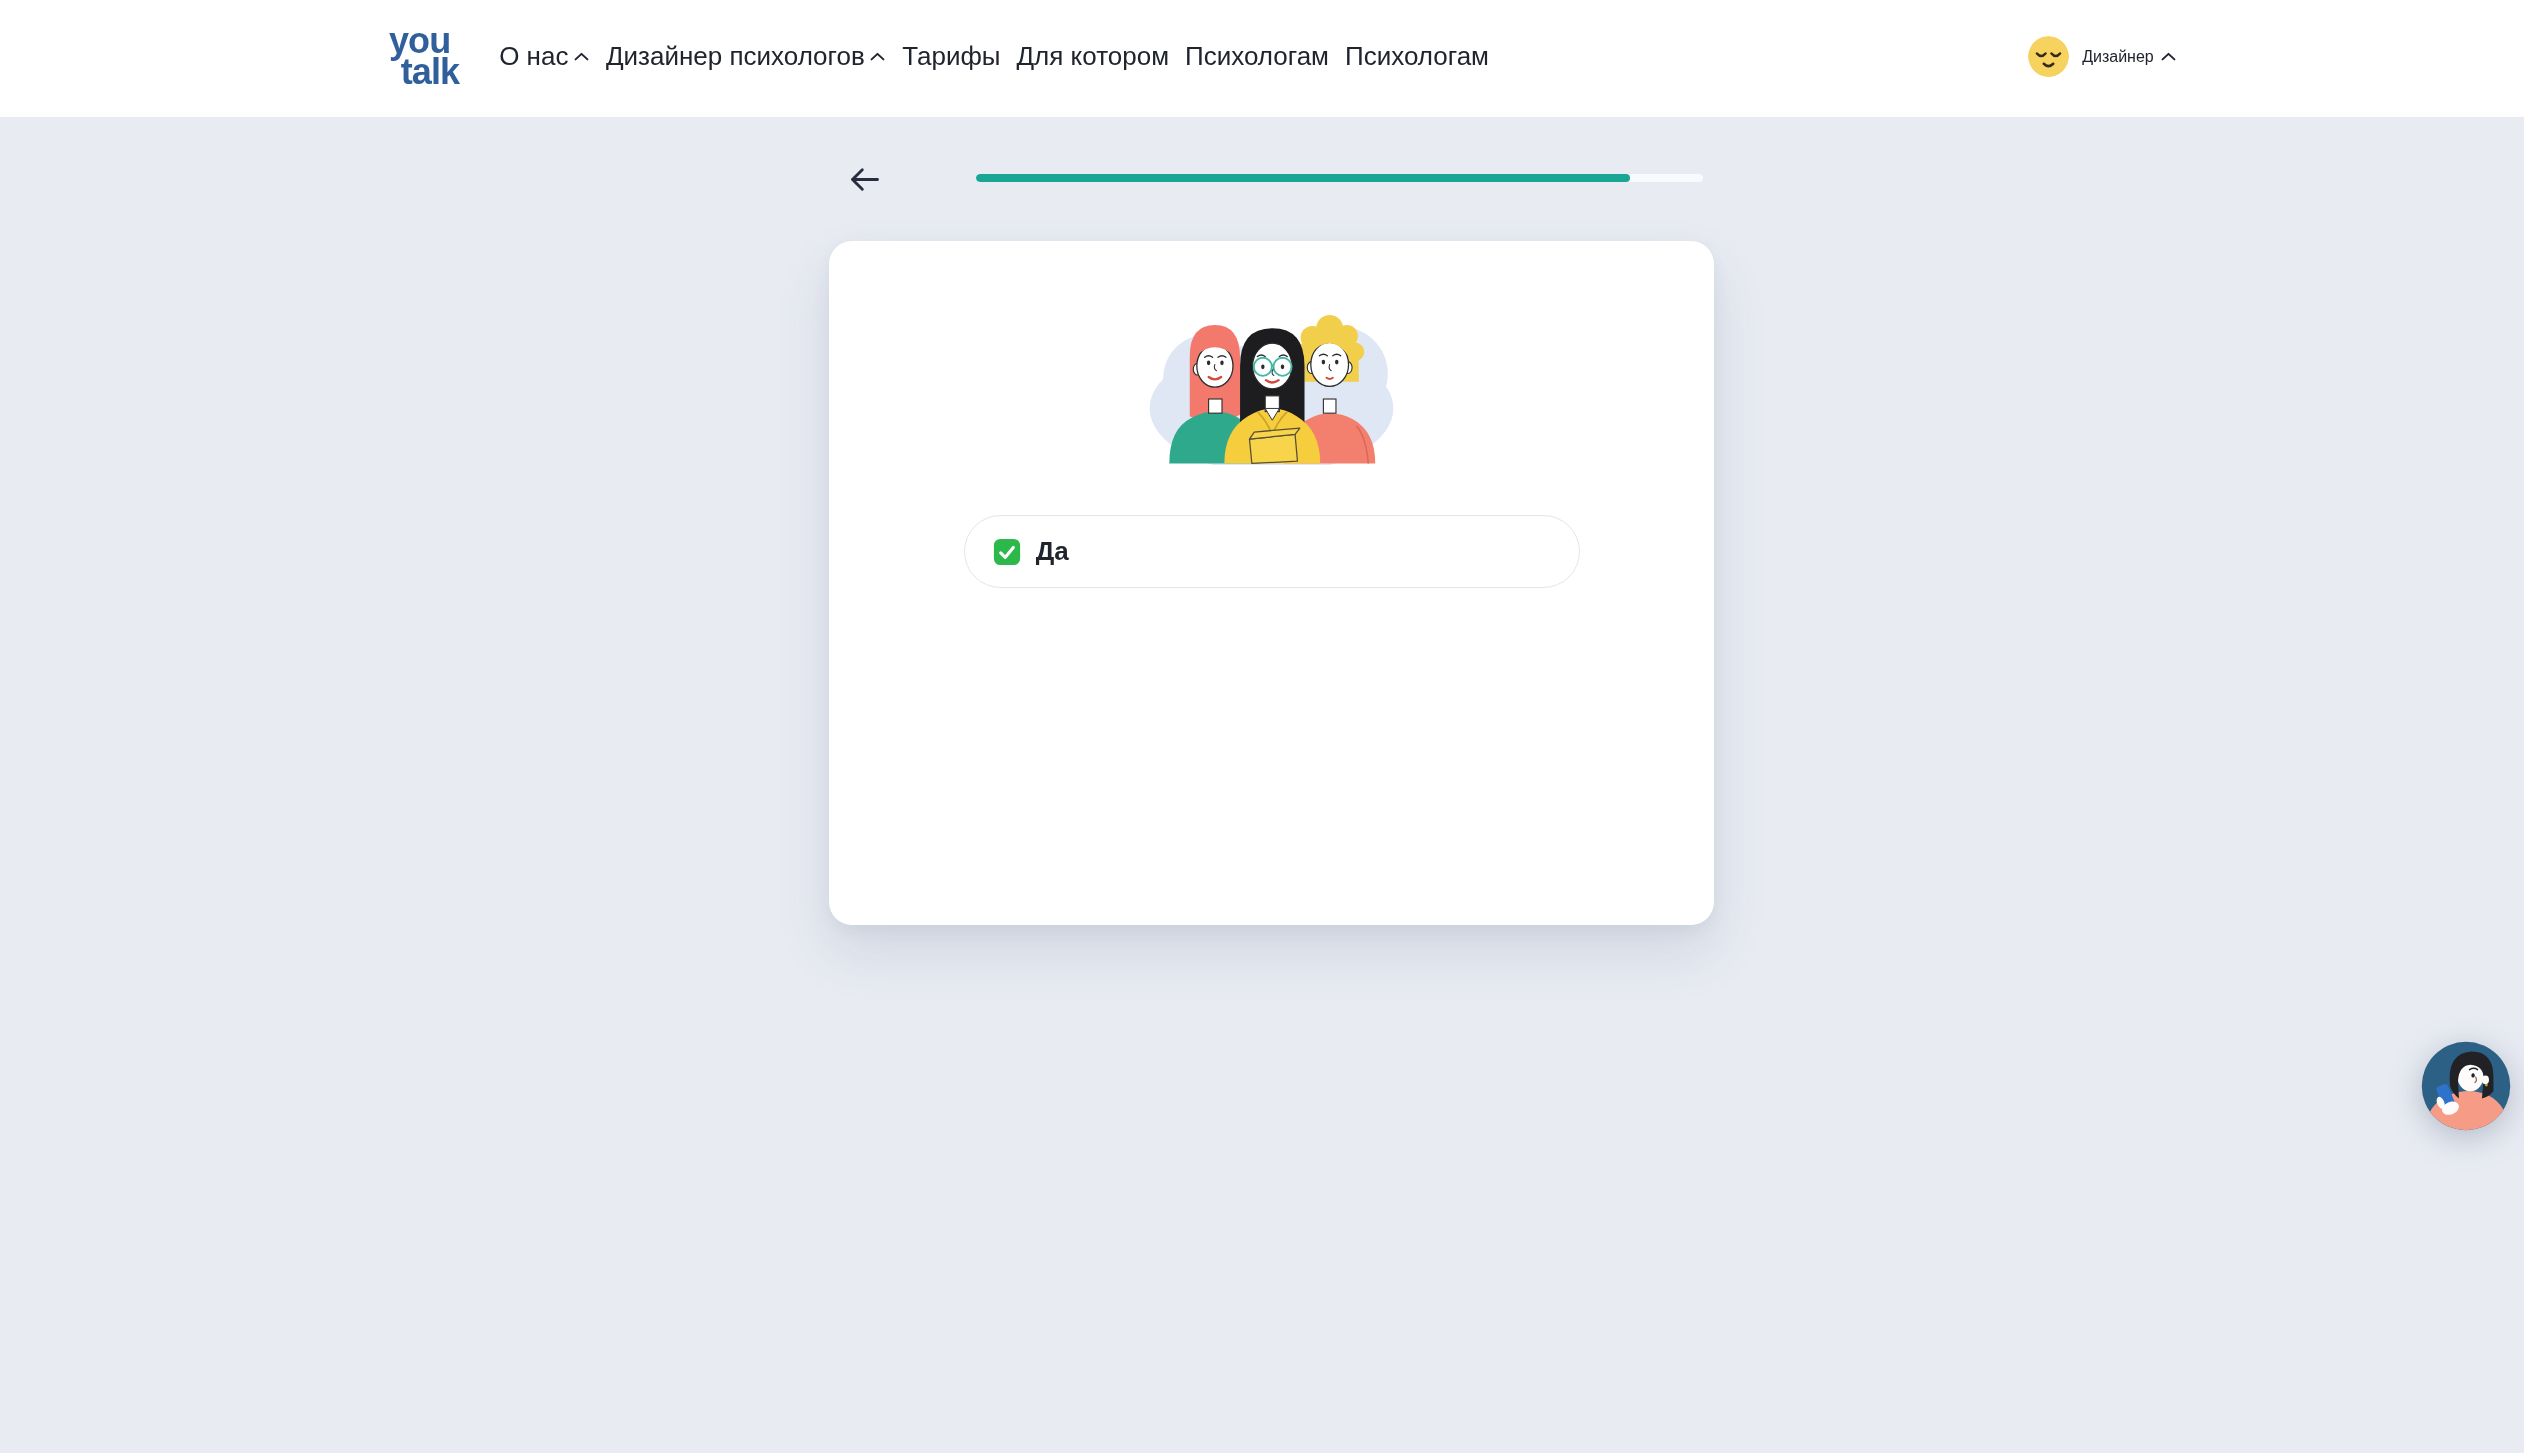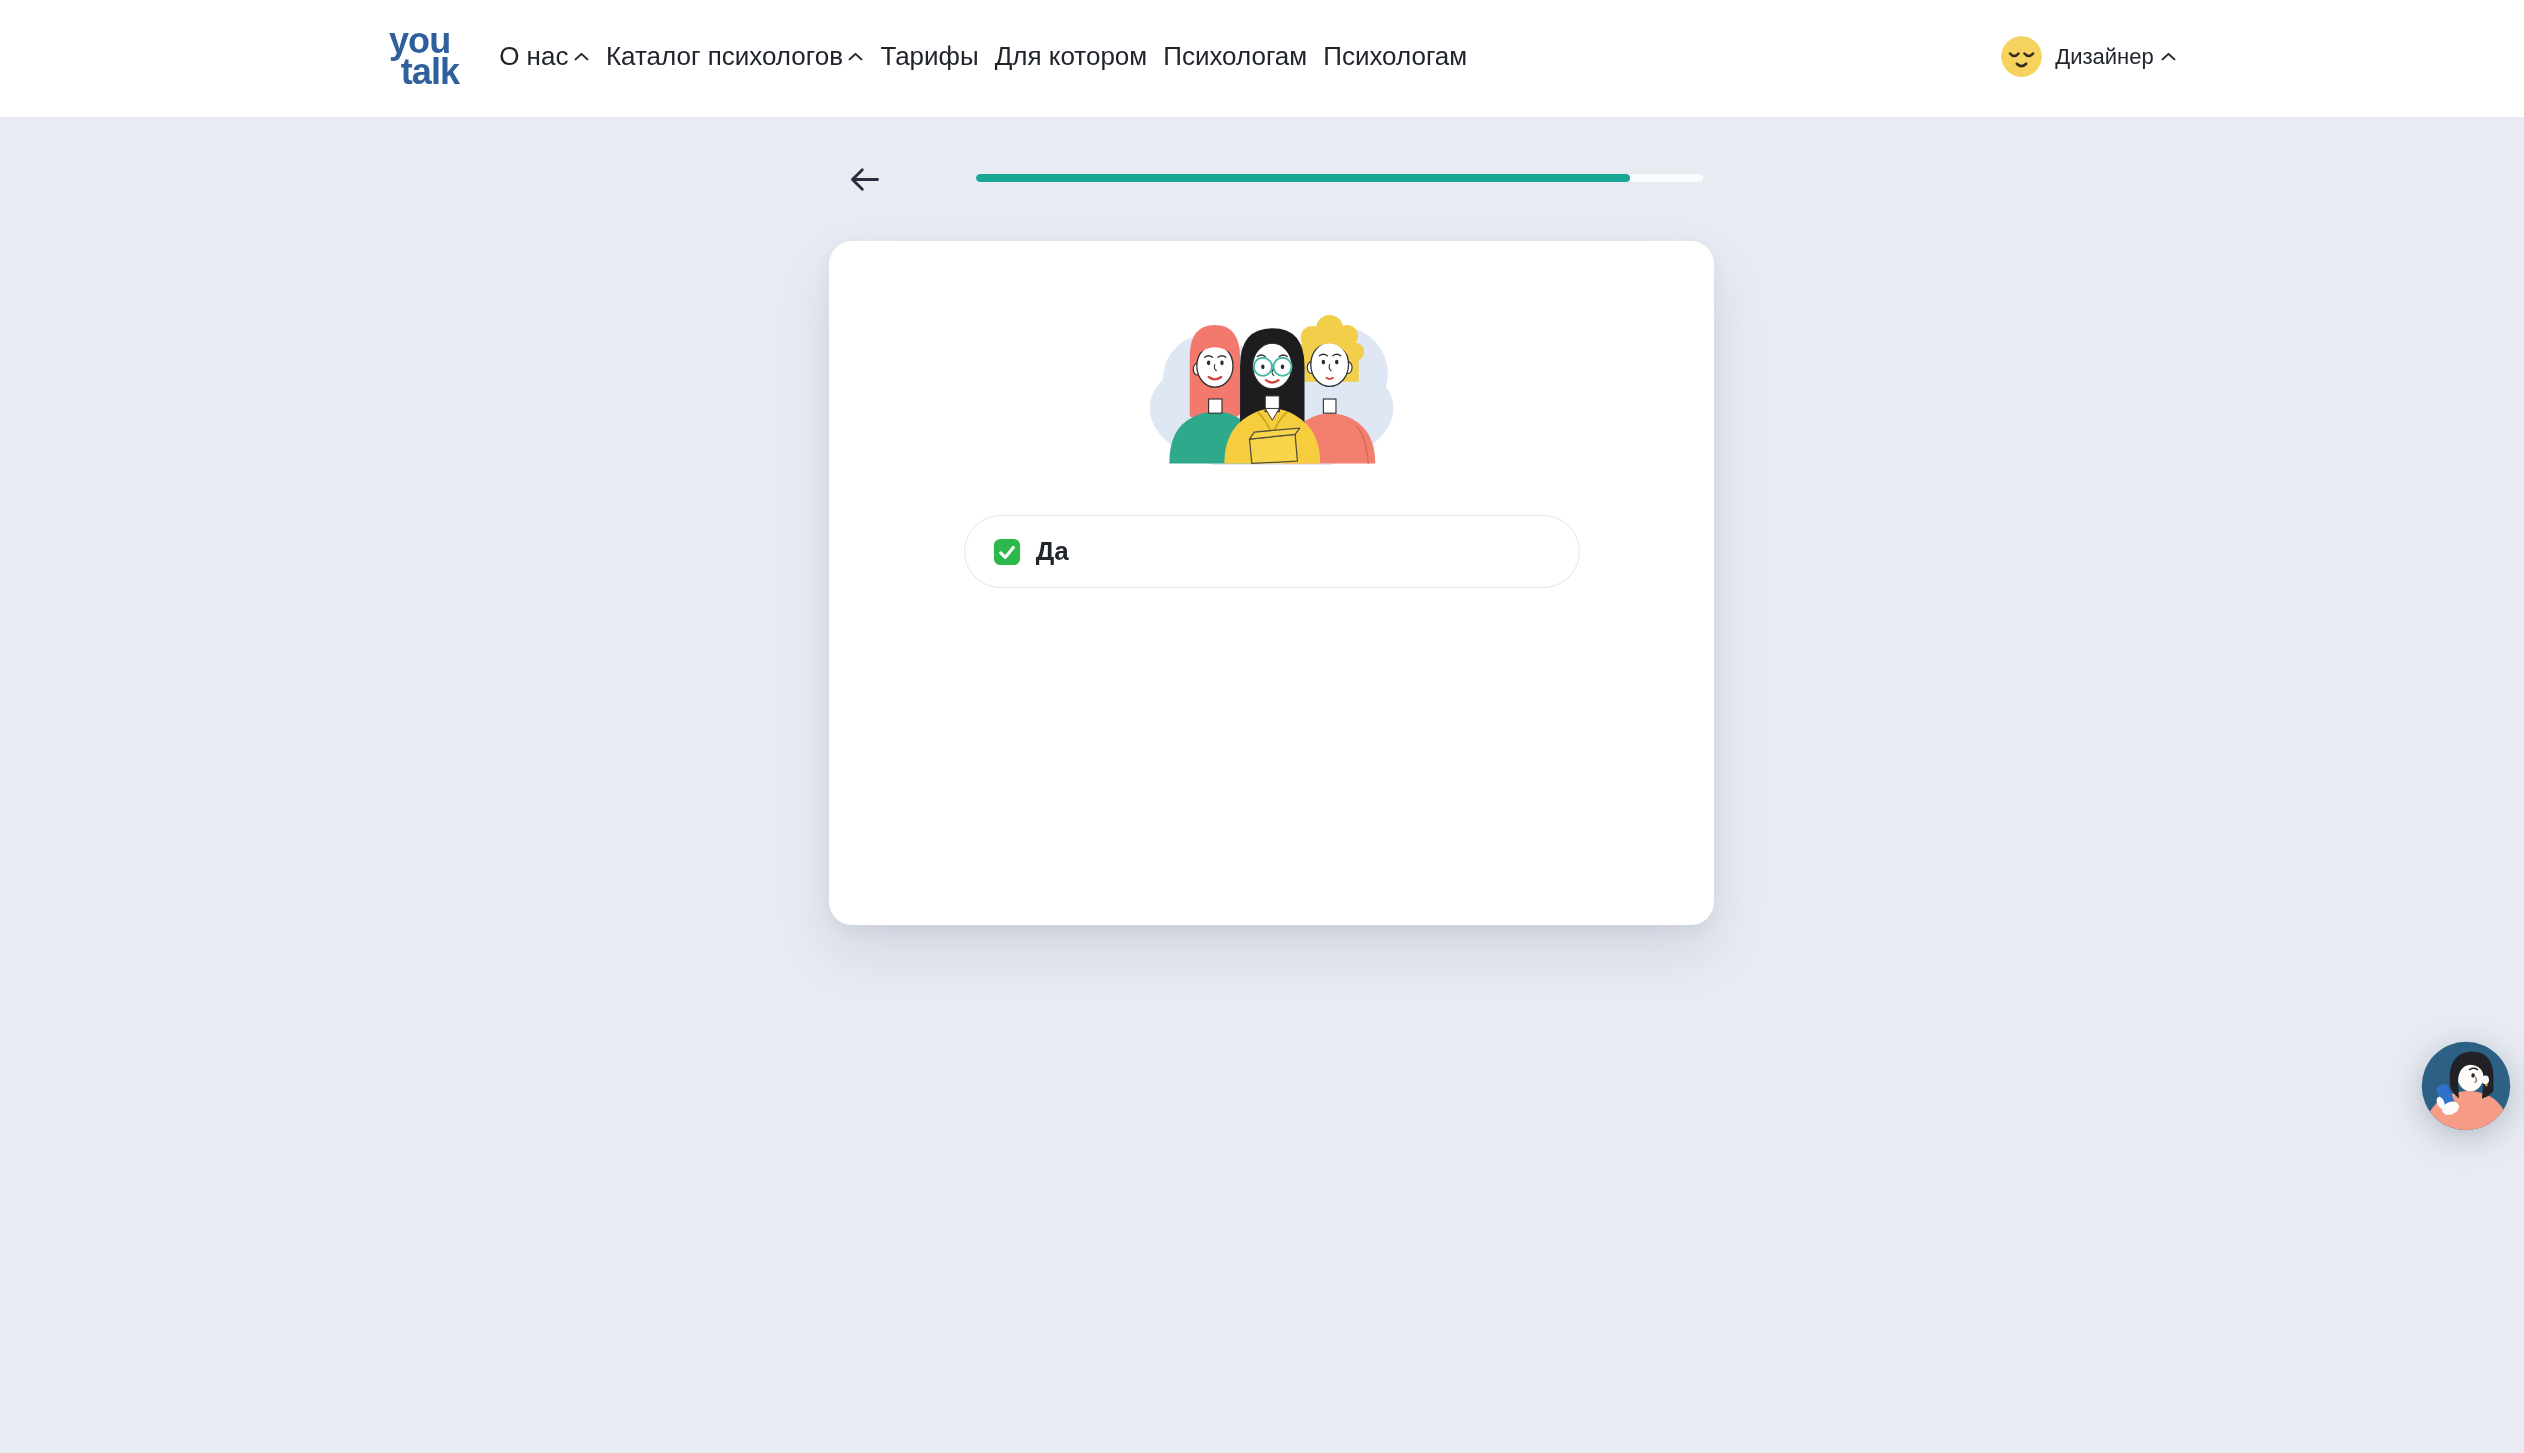--- a/index.html
+++ b/index.html
@@ -21,21 +21,21 @@
   .nav { display:flex; align-items:center; margin-left:32px; }
   .nav a {
     display:flex; align-items:center; text-decoration:none; color:#20242d;
     font-size:26px; padding:0 8px; white-space:nowrap; cursor:pointer;
   }
   .chev { display:inline-flex; margin-left:4.5px; color:#20242d; }
   .chev svg { width:17px; height:10.8px; }
   .spacer { flex:1; }
   .user { display:flex; align-items:center; cursor:pointer; }
   .user .avatar { width:41px; height:41px; border-radius:50%; overflow:hidden; flex:0 0 auto; }
-  .user .name { font-size:22px; color:#20242d; margin-left:13.5px; }
+  .user .name { font-size:16px; color:#20242d; margin-left:13.5px; }
   .user .chev { margin-left:6.3px; }
   
   .main { position:relative; height:1336px; background:#e8ebf2; }
   .back-btn {
     position:absolute; left:845px; top:44px; width:39px; height:39px;
     background:none; border:none; cursor:pointer; display:flex; align-items:center; justify-content:center;
   }
   .progress {
     position:absolute; left:976px; top:57px; width:727px; height:8px;
     border-radius:5.4px; background:#f8fafd; overflow:hidden;
@@ -79,21 +79,21 @@
   <nav class="nav">
     <a>
       <span>О нас</span>
       <span class="chev">
         <svg viewBox="0 0 20 12" fill="none">
             <path d="M3 9.5 L10 3 L17 9.5" stroke="currentColor" stroke-width="2.3" stroke-linecap="round" stroke-linejoin="round"></path>
           </svg>
       </span>
     </a>
     <a>
-      <span>Каталог психологов</span>
+      <span>Дизайнер психологов</span>
       <span class="chev">
         <svg viewBox="0 0 20 12" fill="none">
             <path d="M3 9.5 L10 3 L17 9.5" stroke="currentColor" stroke-width="2.3" stroke-linecap="round" stroke-linejoin="round"></path>
           </svg>
       </span>
     </a>
     <a>
       <span>Тарифы</span>
     </a>
     <a>

